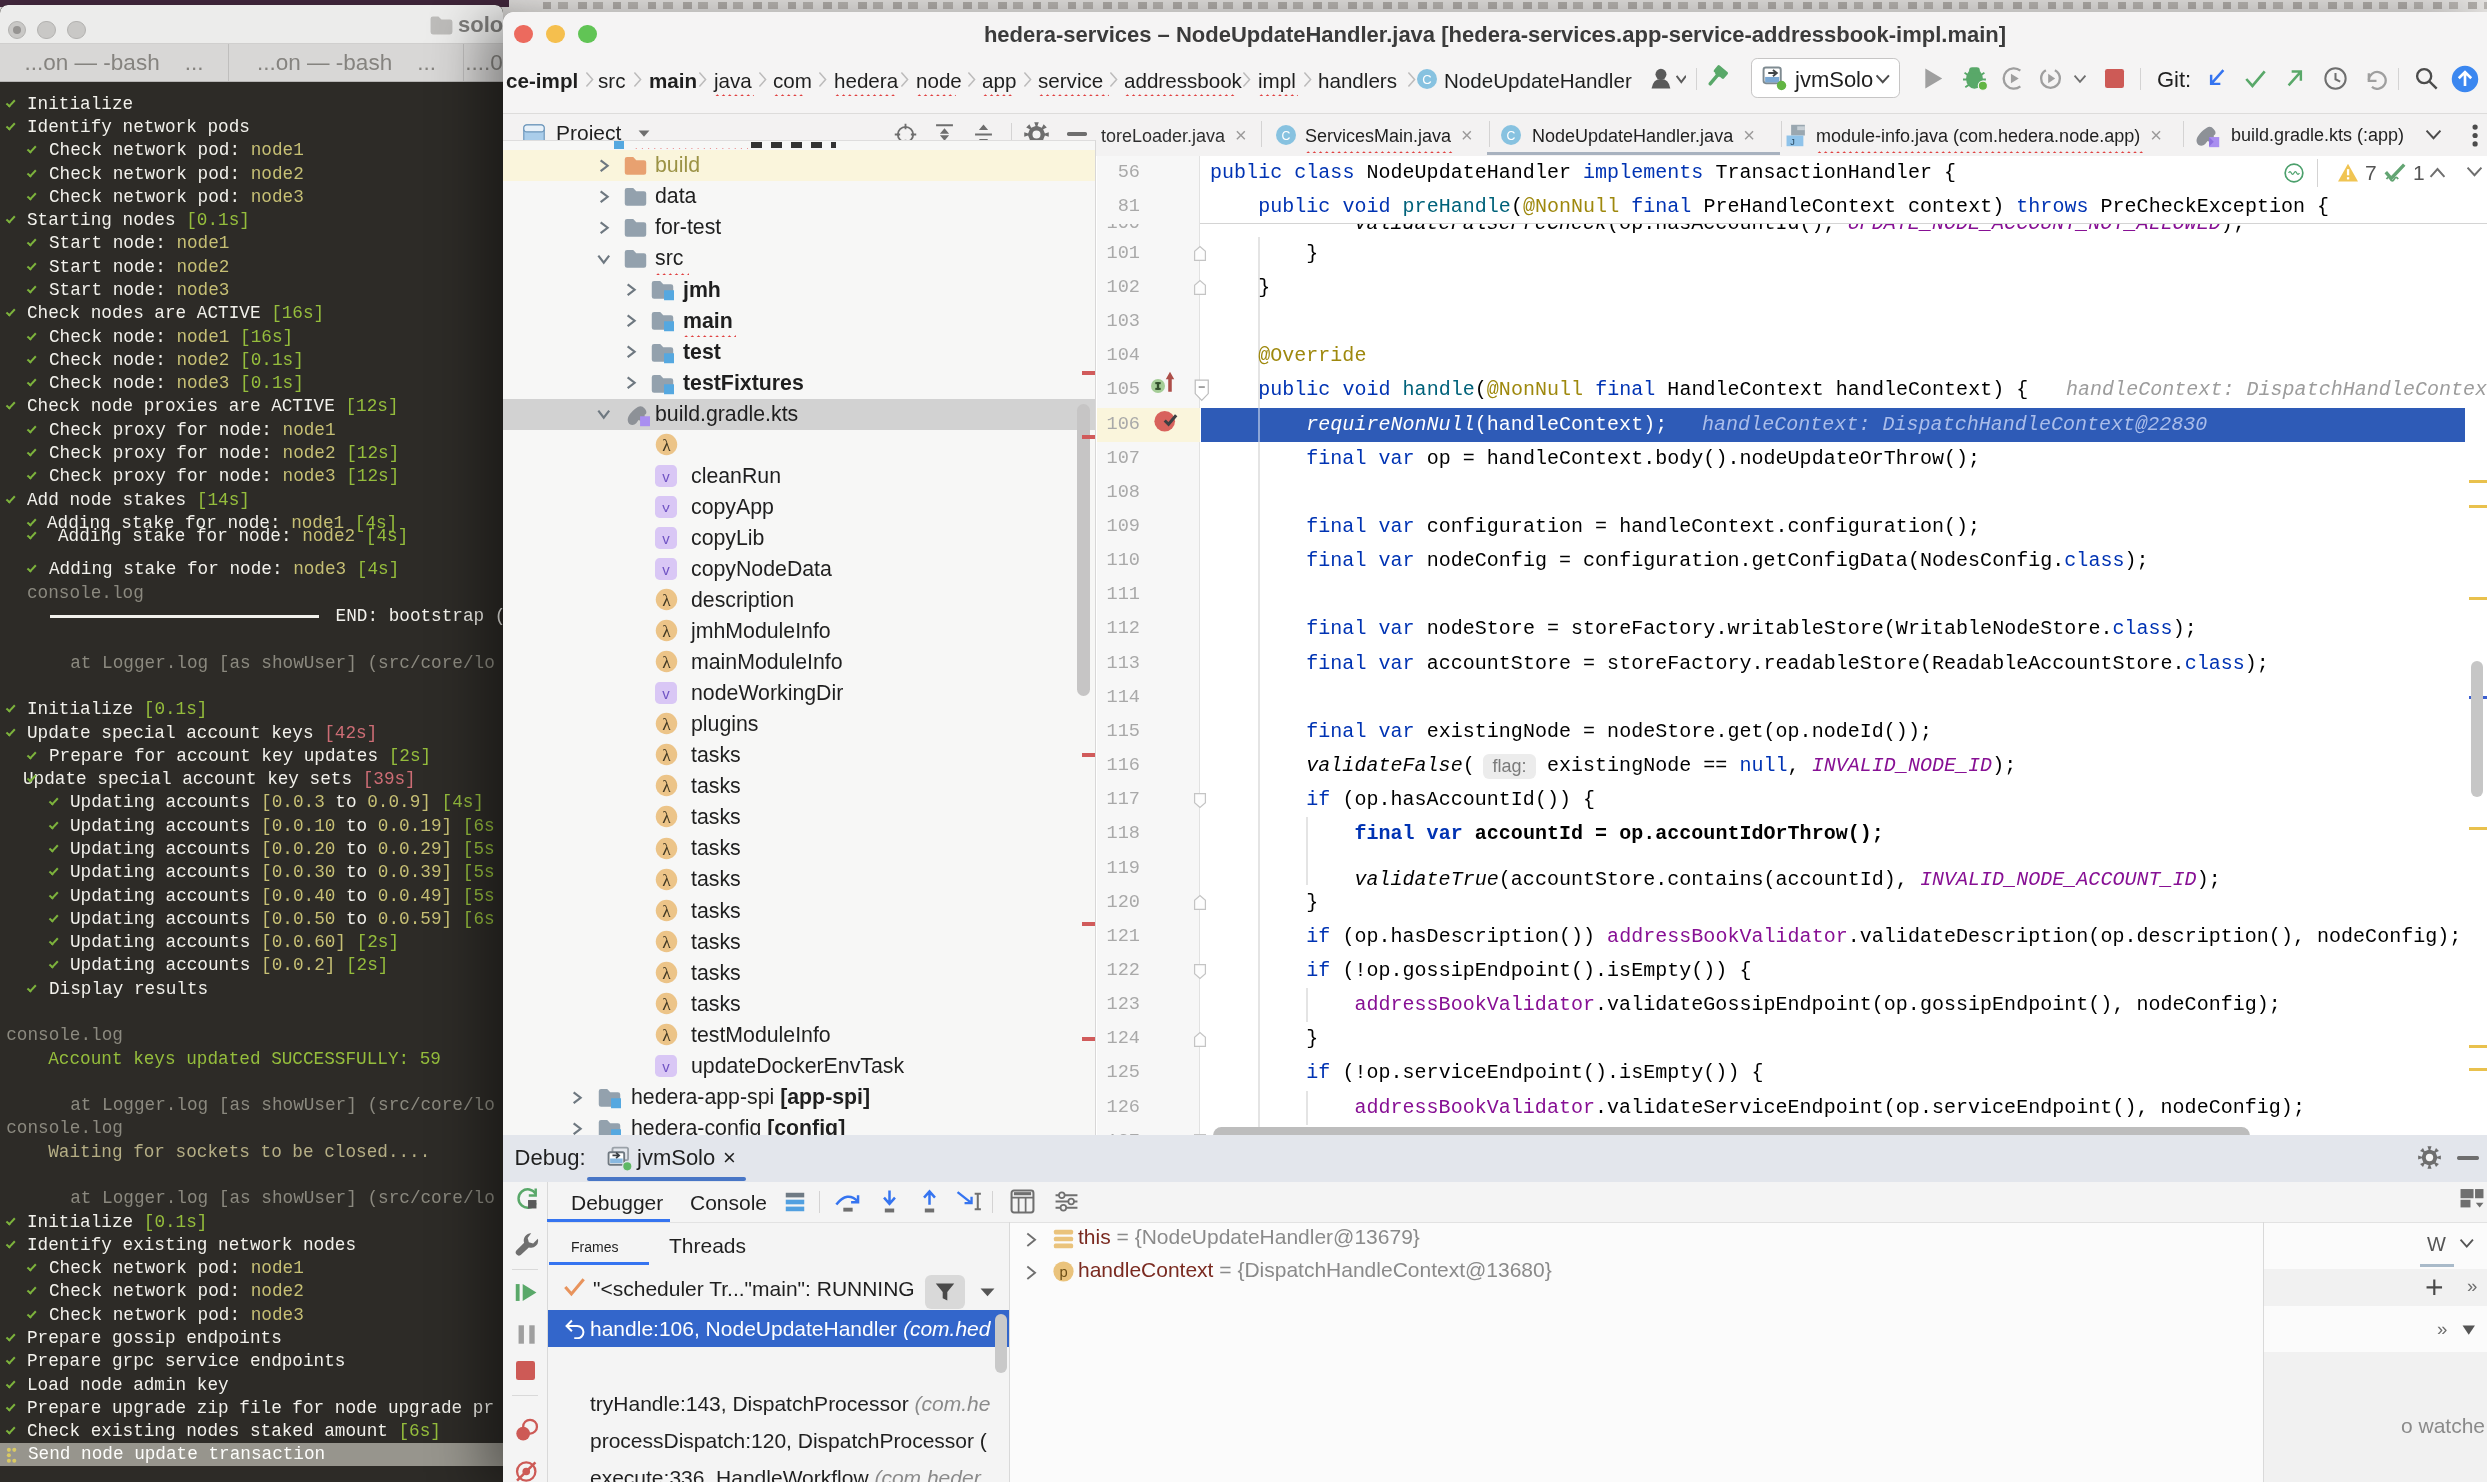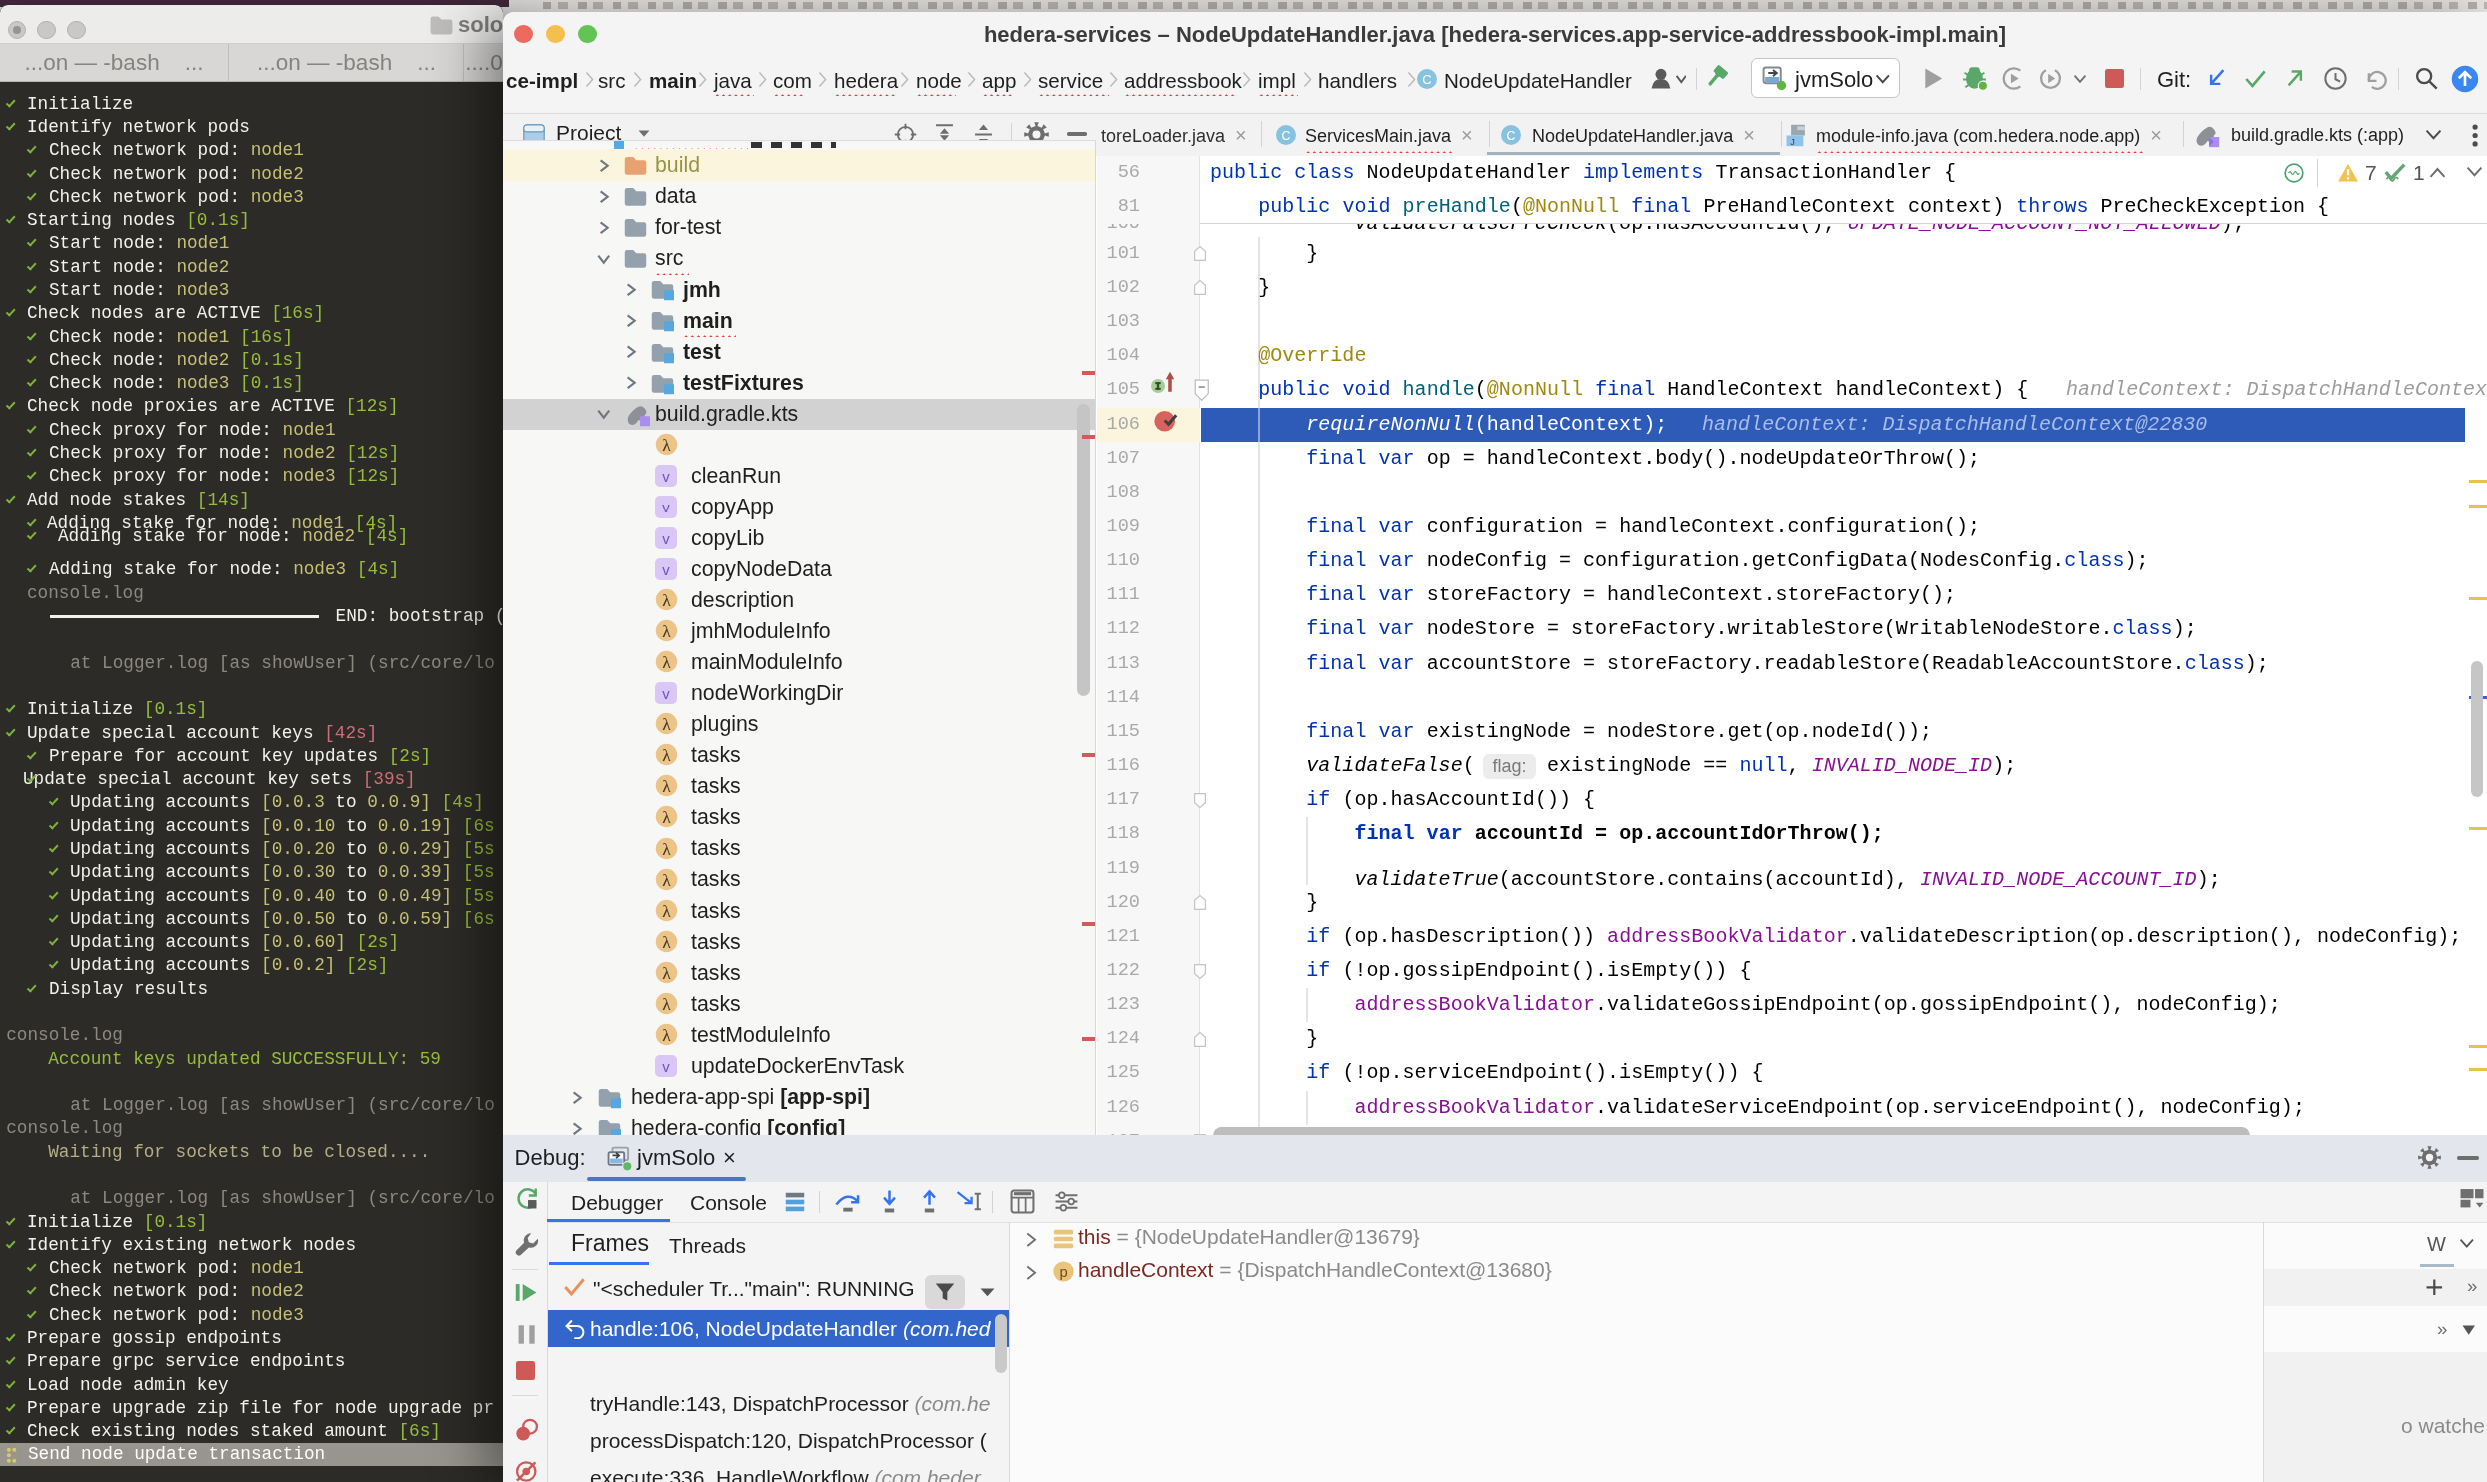--- a/index.html
+++ b/index.html
@@ -584,21 +584,20 @@
 <div class="cl" style="top:115px;">    }</div>
 <div class="cl" style="top:183px;">    <span class="an">@Override</span></div>
 <div class="cl" style="top:217px;">    <span class="k">public</span> <span class="k">void</span> <span class="mth">handle</span>(<span class="an">@NonNull</span> <span class="k">final</span> HandleContext handleContext) {</div>
 <div class="abs" style="left:104px;top:252px;width:1264px;height:34px;background:#2e5bb7"></div>
 <div class="abs" style="left:161px;top:252px;width:1.6px;height:34px;background:rgba(255,255,255,.45)"></div>
 <div class="abs" style="left:0;top:252px;width:103px;height:34px;background:#faf5dc"></div>
 <div class="cl" style="top:252px;color:#fff;z-index:2">        <span class="stc">requireNonNull</span>(handleContext);</div>
 <div class="cl" style="top:286px;">        <span class="k">final</span> <span class="k">var</span> op = handleContext.body().nodeUpdateOrThrow();</div>
 <div class="cl" style="top:354px;">        <span class="k">final</span> <span class="k">var</span> configuration = handleContext.configuration();</div>
 <div class="cl" style="top:388px;">        <span class="k">final</span> <span class="k">var</span> nodeConfig = configuration.getConfigData(NodesConfig.<span class="k">class</span>);</div>
-<div class="cl" style="top:422px;">        <span class="k">final</span> <span class="k">var</span> storeFactory = handleContext.storeFactory();</div>
 <div class="cl" style="top:456px;">        <span class="k">final</span> <span class="k">var</span> nodeStore = storeFactory.writableStore(WritableNodeStore.<span class="k">class</span>);</div>
 <div class="cl" style="top:491px;">        <span class="k">final</span> <span class="k">var</span> accountStore = storeFactory.readableStore(ReadableAccountStore.<span class="k">class</span>);</div>
 <div class="cl" style="top:559px;">        <span class="k">final</span> <span class="k">var</span> existingNode = nodeStore.get(op.nodeId());</div>
 <div class="cl" style="top:593px;">        <span class="stc">validateFalse</span>(      existingNode == <span class="k">null</span>, <span class="cst">INVALID_NODE_ID</span>);</div>
 <div class="abs" style="left:386px;top:598px;width:53px;height:25px;background:#ececec;border-radius:6.2px;color:#7a7a7a;font-size:18px;line-height:25px;text-align:center">flag:</div>
 <div class="cl" style="top:627px;">        <span class="k">if</span> (op.hasAccountId()) {</div>
 <div class="cl" style="top:661px;font-weight:bold;">            <span class="k">final</span> <span class="k">var</span> accountId = op.accountIdOrThrow();</div>
 <div class="cl" style="top:707px;">            <span class="stc">validateTrue</span>(accountStore.contains(accountId), <span class="cst">INVALID_NODE_ACCOUNT_ID</span>);</div>
 <div class="cl" style="top:730px;">        }</div>
 <div class="cl" style="top:764px;">        <span class="k">if</span> (op.hasDescription()) <span class="fld">addressBookValidator</span>.validateDescription(op.description(), nodeConfig);</div>
@@ -799,21 +798,21 @@
         <circle cx="10" cy="8" r="3.6" fill="#f4f4f4" stroke="#6f6f6f" stroke-width="2.2"></circle>
         <circle cx="22" cy="16" r="3.6" fill="#f4f4f4" stroke="#6f6f6f" stroke-width="2.2"></circle>
         <circle cx="12" cy="24" r="3.6" fill="#f4f4f4" stroke="#6f6f6f" stroke-width="2.2"></circle>
       </svg>
 <svg class="abs" style="left:1956px;top:51px;" width="26" height="26" viewBox="0 0 34 34">
         <rect x="2" y="4" width="17" height="12" fill="#6f6f6f"></rect>
         <rect x="21" y="4" width="11" height="12" fill="#6f6f6f"></rect>
         <rect x="2" y="18" width="13" height="10" fill="#6f6f6f"></rect>
         <path d="M22 22 h10 l-5 6 z" fill="#6f6f6f"></path>
       </svg>
-<div class="dtx" style="left:68px;top:95px;font-size:23px">Frames</div>
+<div class="dtx" style="left:68px;top:104px;font-size:14px">Frames</div>
 <div class="dtx" style="left:166px;top:99px;font-size:21px">Threads</div>
 <div class="abs" style="left:46px;top:127px;width:100px;height:3.1px;background:#3574f0"></div>
 <svg class="abs" style="left:60px;top:142px;" width="23" height="20" viewBox="0 0 30 26">
         <path d="M3 13 l8 9 L27 3" fill="none" stroke="#e8935c" stroke-width="4"></path>
       </svg>
 <div class="dtx" style="left:90px;top:142px;font-size:21px">"&lt;scheduler Tr..."main": RUNNING</div>
 <div class="abs" style="left:422px;top:140px;width:40px;height:34px;background:#d9d9d9;border-radius:6.2px"></div>
 <svg class="abs" style="left:431px;top:147px;" width="22" height="20" viewBox="0 0 28 26">
         <path d="M2 2 H26 L17 13 V24 L11 21 V13 Z" fill="#4a4a4a"></path>
       </svg>

